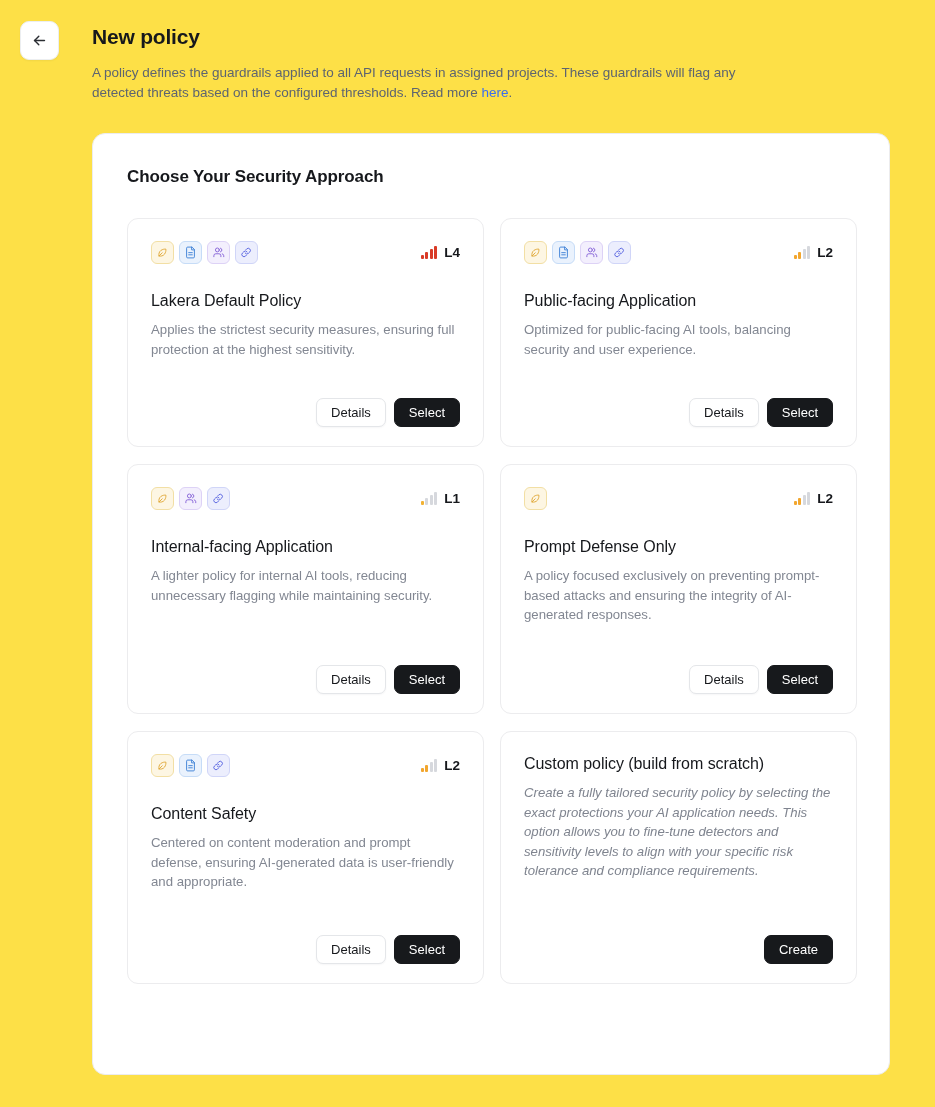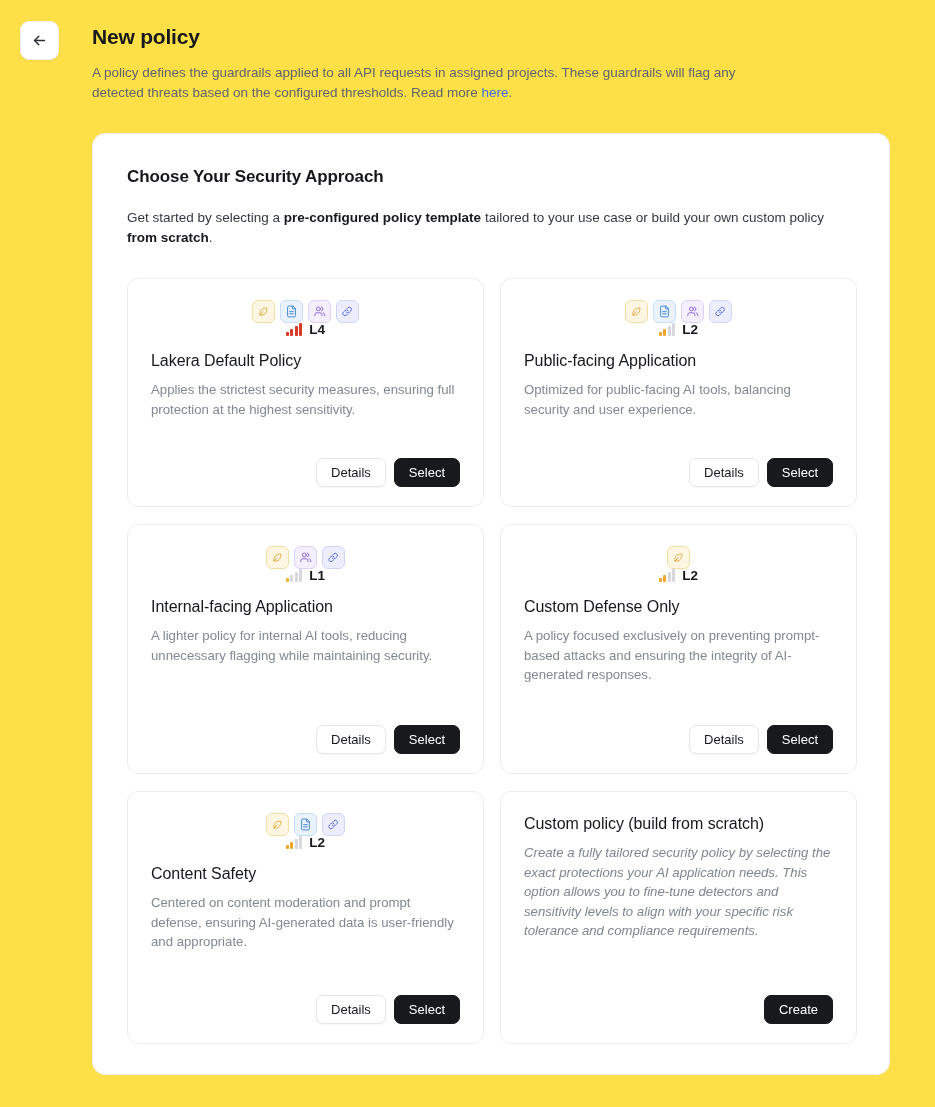--- a/index.html
+++ b/index.html
@@ -86,21 +86,20 @@
   }
   .pcard.h1 { height: 229px; }
   .pcard.h2 { height: 250px; }
   .pcard.h3 { height: 253px; }
 
   .pcard-top {
     display: flex;
     align-items: center;
     justify-content: space-between;
     height: 24px;
-    flex-direction: column;
   }
   .chips { display: flex; gap: 5px; }
   .chip {
     width: 23px; height: 23px;
     border-radius: 6px;
     display: flex; align-items: center; justify-content: center;
     border: 1px solid transparent;
   }
   .chip svg { display:block; }
   .chip.pen    { background:#fdf6e3; border-color:#f2dfa4; }
@@ -186,23 +185,20 @@
   <div class="header">
     <h1>New policy</h1>
     <p>
       <span>A policy defines the guardrails applied to all API requests in assigned projects. These guardrails will flag any detected threats based on the configured thresholds. Read more </span><a href="#">here</a><span>.</span>
     </p>
   </div>
 
   <div class="panel">
     <div class="panel-inner">
       <h2>Choose Your Security Approach</h2>
-      <div class="lede">
-        <span>Get started by selecting a </span><b>pre-configured policy template</b><span> tailored to your use case or build your own custom policy </span><b>from scratch</b><span>.</span>
-      </div>
 
       <div class="grid">
           <div class="pcard h1">
             <div class="pcard-top">
               <div class="chips">
                 <span class="chip pen">
                   <svg width="15" height="15" viewBox="0 0 20 20" fill="none" stroke="#e0a93a" stroke-width="1.25" stroke-linecap="round" stroke-linejoin="round">
                     <path d="M5.5 14.5c-1-2.2 0-5.4 2.3-7.2C10 5.6 13 5.3 14.5 5.5c.2 1.5-.1 4.5-1.8 6.7-1.8 2.3-5 3.3-7.2 2.3z"></path>
                     <path d="M5.4 14.6L9.6 10.4"></path>
                   </svg>
@@ -350,21 +346,21 @@
               <div class="level">
                 <span class="bars on2">
                   <i></i>
                   <i></i>
                   <i></i>
                   <i></i>
                 </span>
                 <span>L2</span>
               </div>
             </div>
-            <h3>Custom Defense Only</h3>
+            <h3>Prompt Defense Only</h3>
             <p>A policy focused exclusively on preventing prompt-based attacks and ensuring the integrity of AI-generated responses.</p>
             <div class="actions">
               <button class="btn ghost">Details</button>
               <button class="btn dark">Select</button>
             </div>
           </div>
           <div class="pcard h3">
             <div class="pcard-top">
               <div class="chips">
                 <span class="chip pen">

